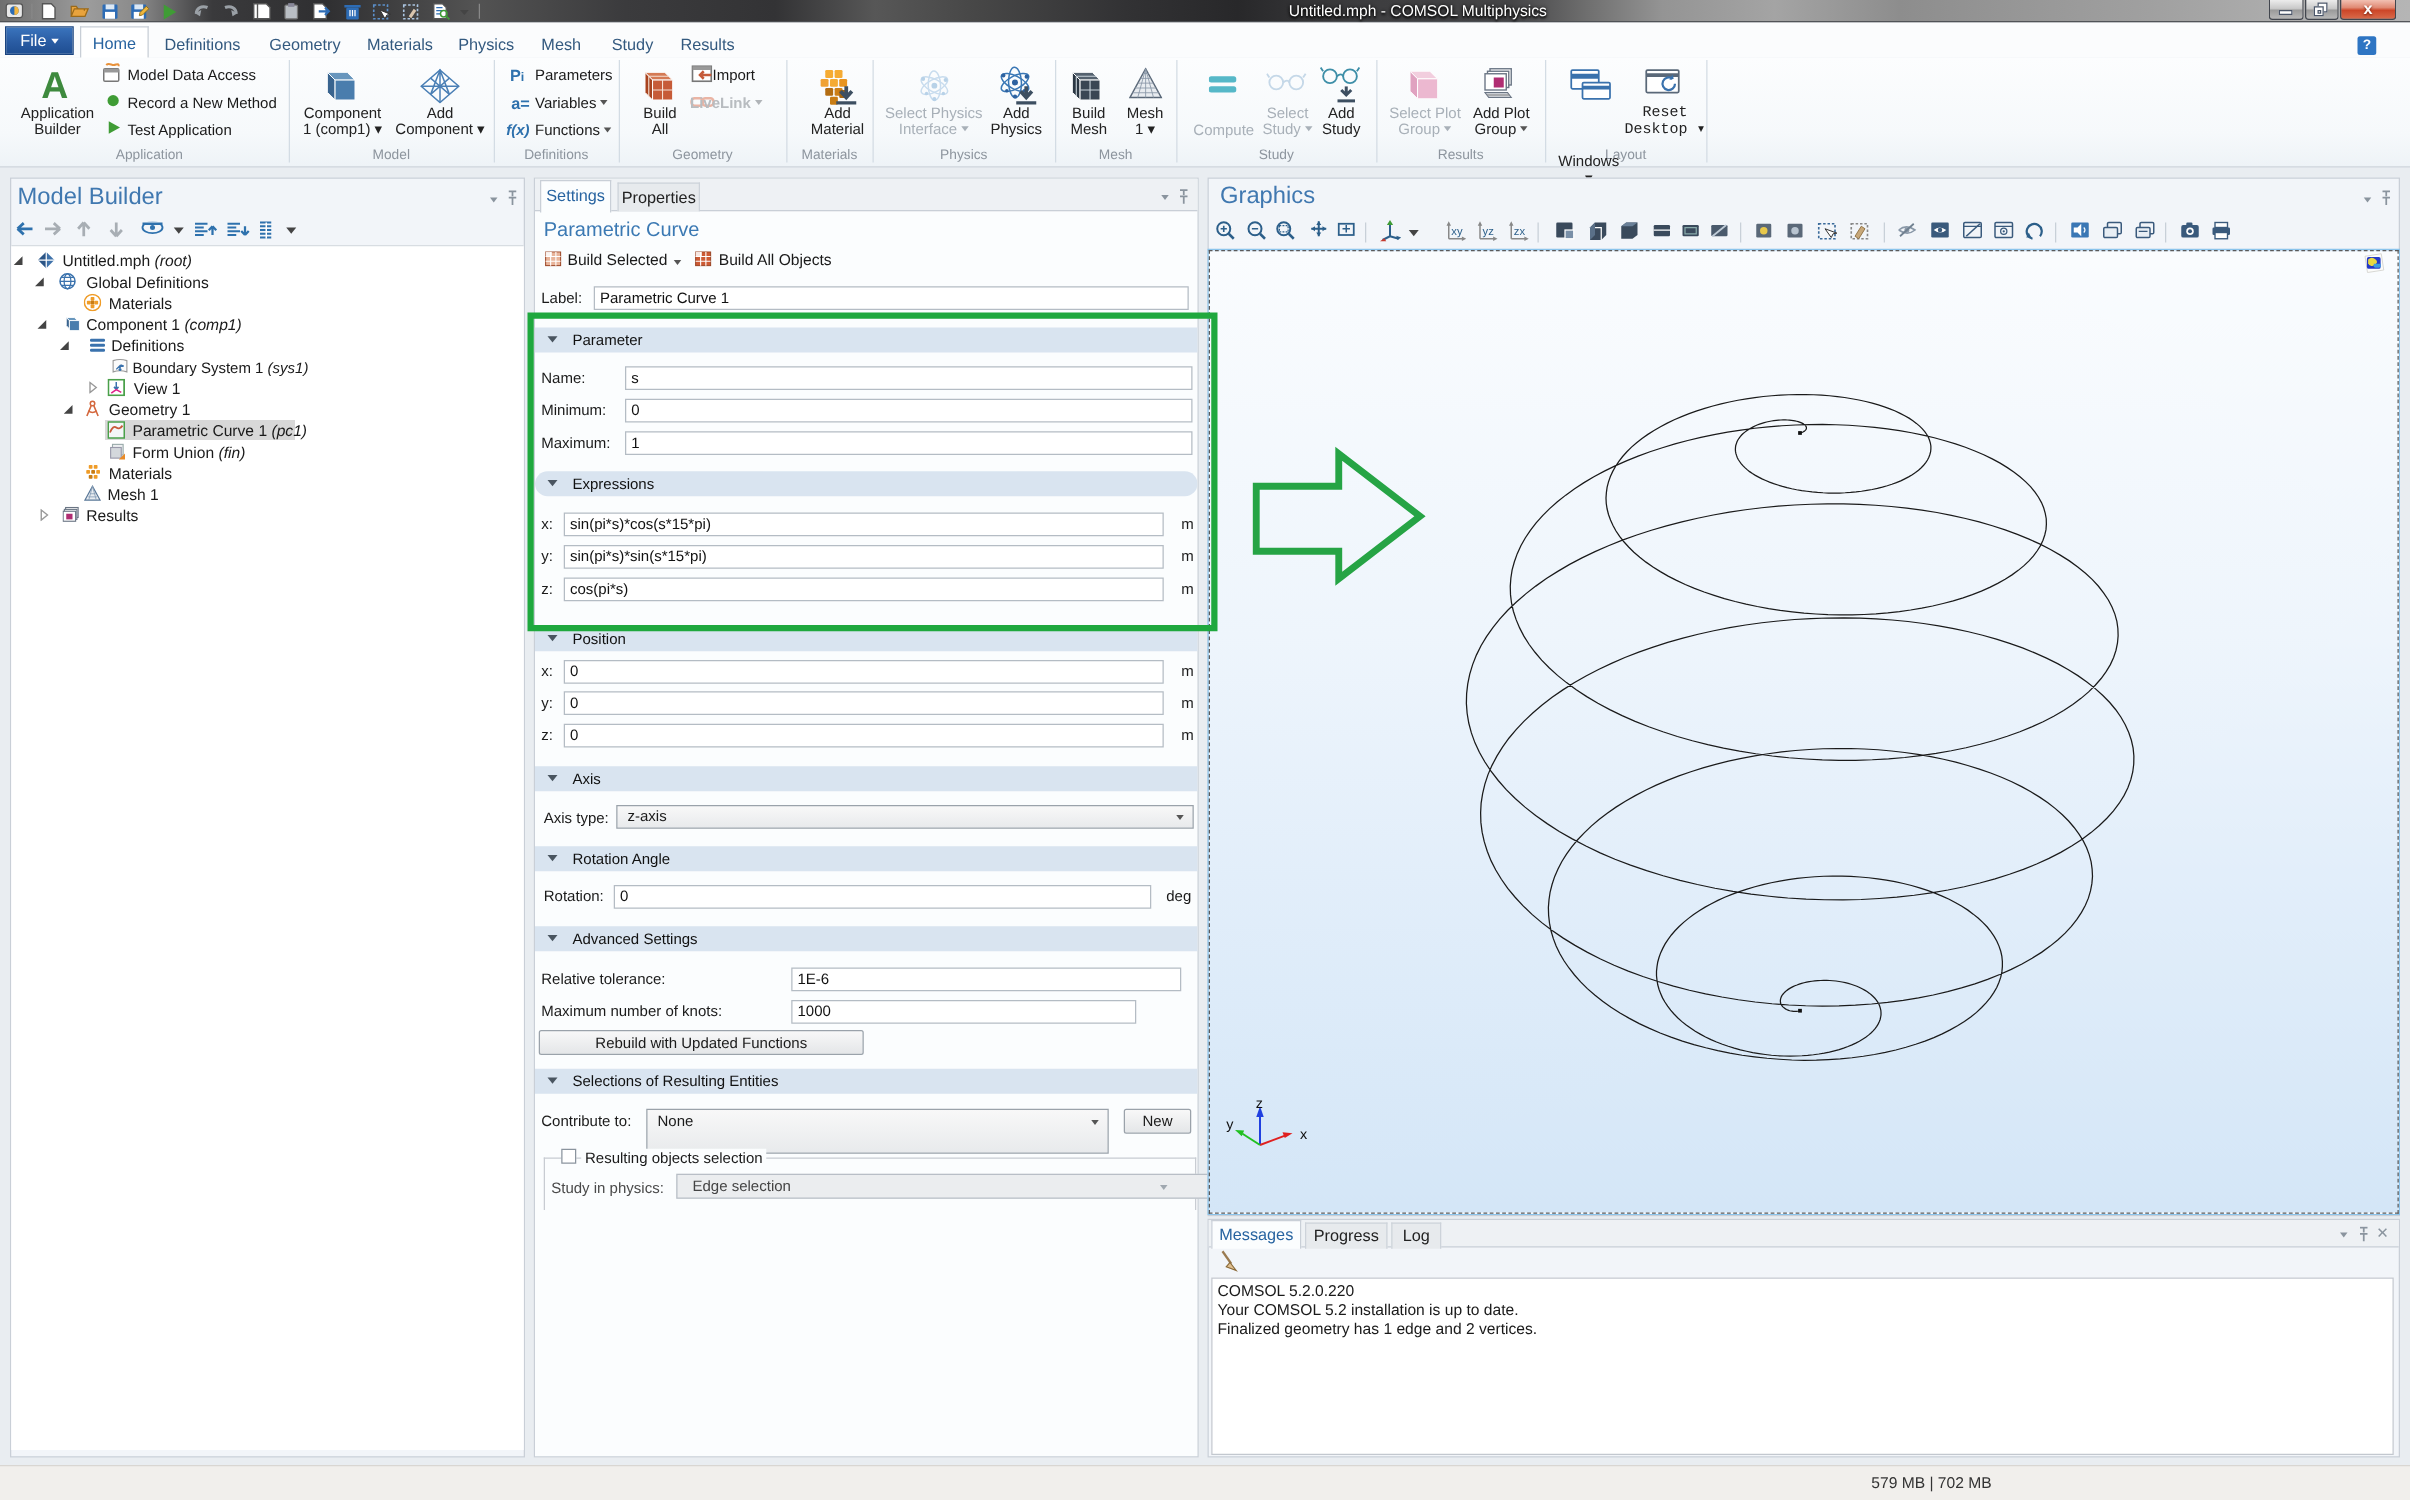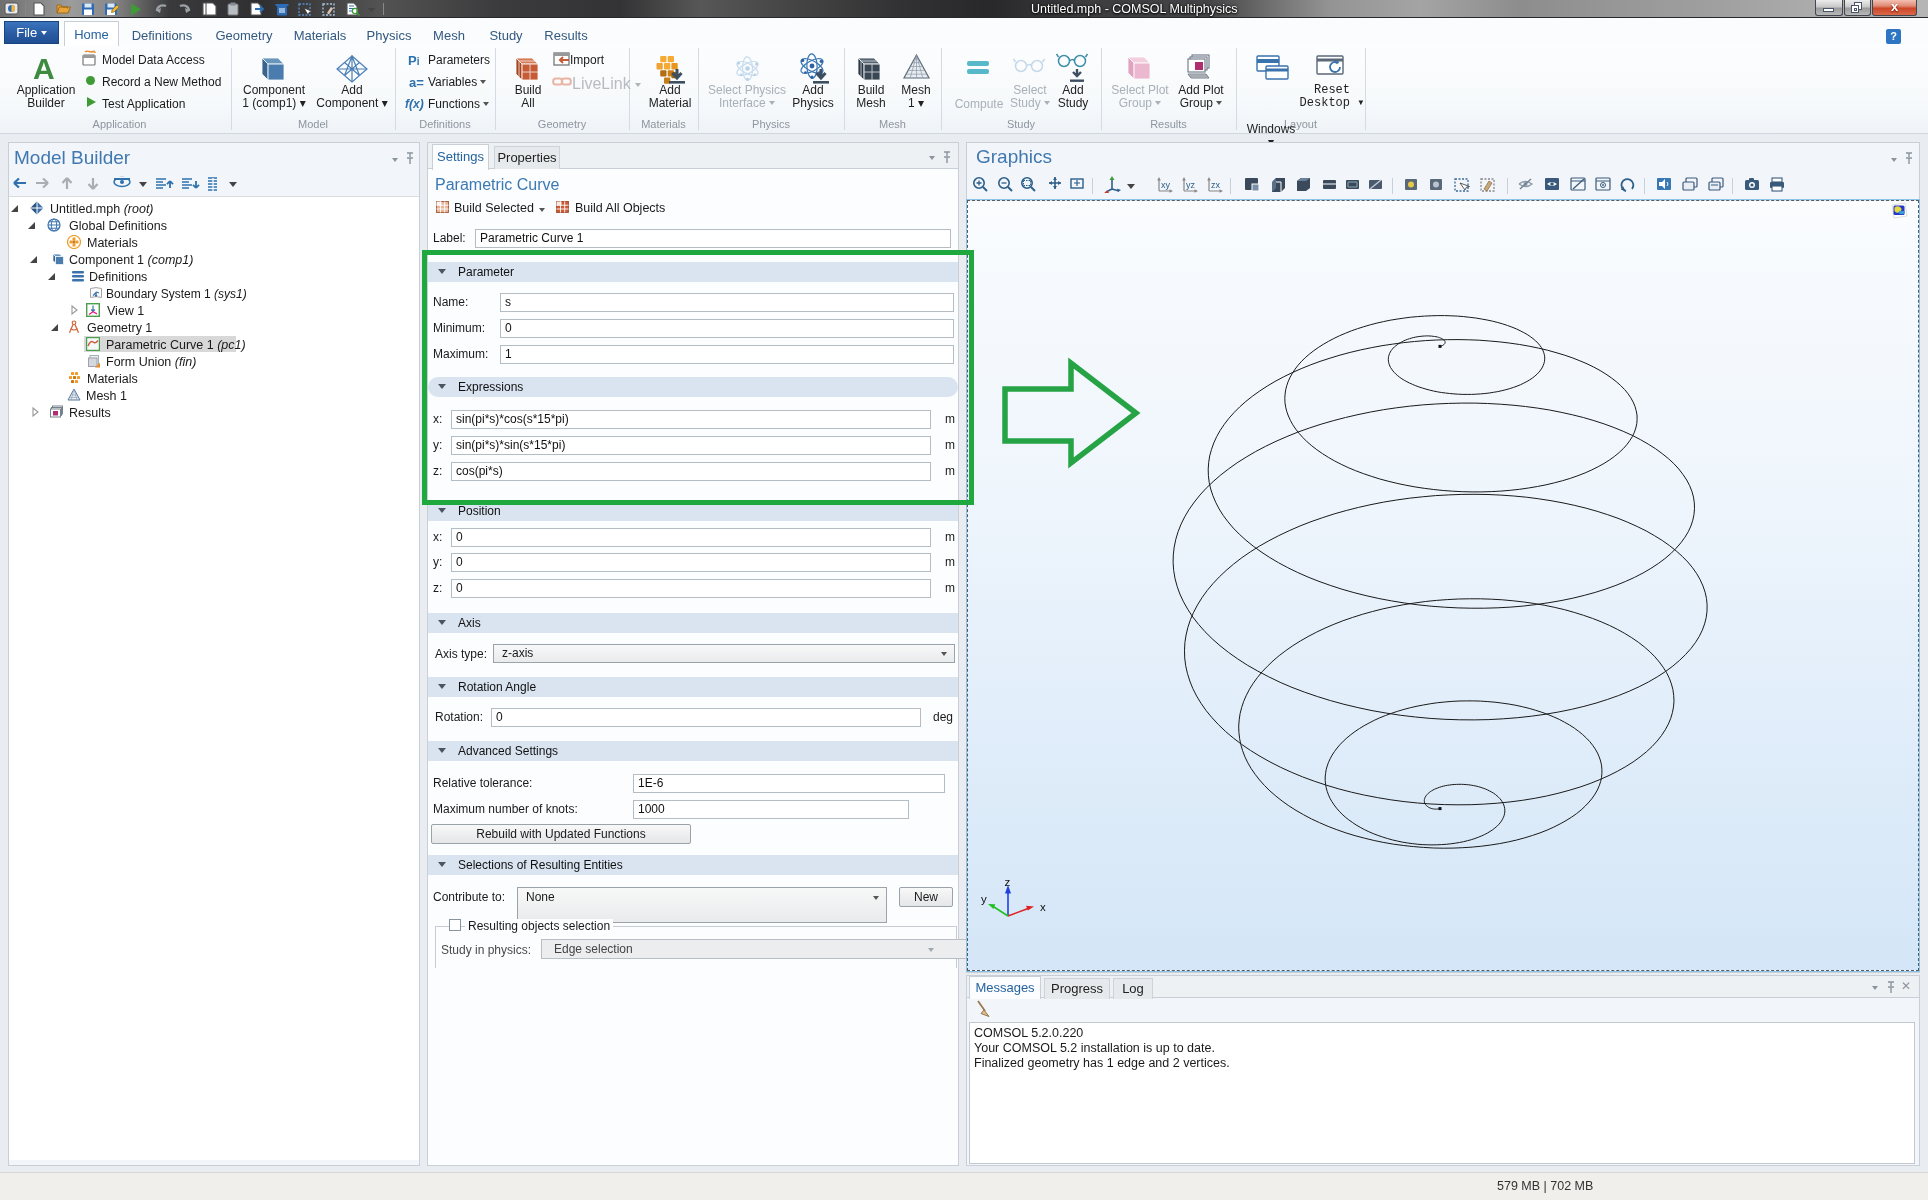--- a/index.html
+++ b/index.html
@@ -149,21 +149,21 @@
     <rect x="2" y="2" width="15" height="3" fill="#999"></rect>
     <path d="M17 9H8m3-3l-3 3 3 3" stroke="#c65b3a" stroke-width="2" fill="none"></path>
   </svg>
 <div class="txt" style="left:570px;top:53px;font-size:12px;">Import</div>
 <svg class="ab" style="left:552px;top:75px" width="20" height="13" viewBox="0 0 20 13">
     <g fill="none" stroke="#eab4a4" stroke-width="2">
       <rect x="1.2" y="3.5" width="9" height="6" rx="2.5"></rect>
       <rect x="9.8" y="3.5" width="9" height="6" rx="2.5"></rect>
     </g>
   </svg>
-<div class="txt" style="left:572px;top:75px;font-size:16px;"><span style="color:#b8bcc0;">LiveLink</span> <span class="caret" style="border-top-color:#b0b4b8;"></span></div>
+<div class="txt" style="left:552px;top:75px;font-size:12px;font-weight:bold;"><span style="color:#b8bcc0;">LiveLink</span> <span class="caret" style="border-top-color:#b0b4b8;"></span></div>
 <svg class="ab" style="left:656px;top:56px" width="24" height="28">
     <rect x="4.2" y="0.0" width="6.3" height="6.3" rx="1.0" fill="#f5ab33"></rect>
     <rect x="11.7" y="0.0" width="6.3" height="6.3" rx="1.0" fill="#f5ab33"></rect>
     <rect x="0.5" y="7.1" width="6.3" height="6.3" rx="1.0" fill="#f0a233"></rect>
     <rect x="8.0" y="7.1" width="6.3" height="6.3" rx="1.0" fill="#f5ab33"></rect>
     <rect x="15.4" y="7.1" width="6.3" height="6.3" rx="1.0" fill="#e8941f"></rect>
     <rect x="4.2" y="14.3" width="6.3" height="6.3" rx="1.0" fill="#b36d12"></rect>
     <rect x="11.7" y="14.3" width="6.3" height="6.3" rx="1.0" fill="#cd7f16"></rect>
     <rect x="8.0" y="21.4" width="6.3" height="6.3" rx="1.0" fill="#c87c14"></rect>
     <rect x="15.4" y="16.0" width="6.3" height="6.3" rx="1.0" fill="#a8660e"></rect>

